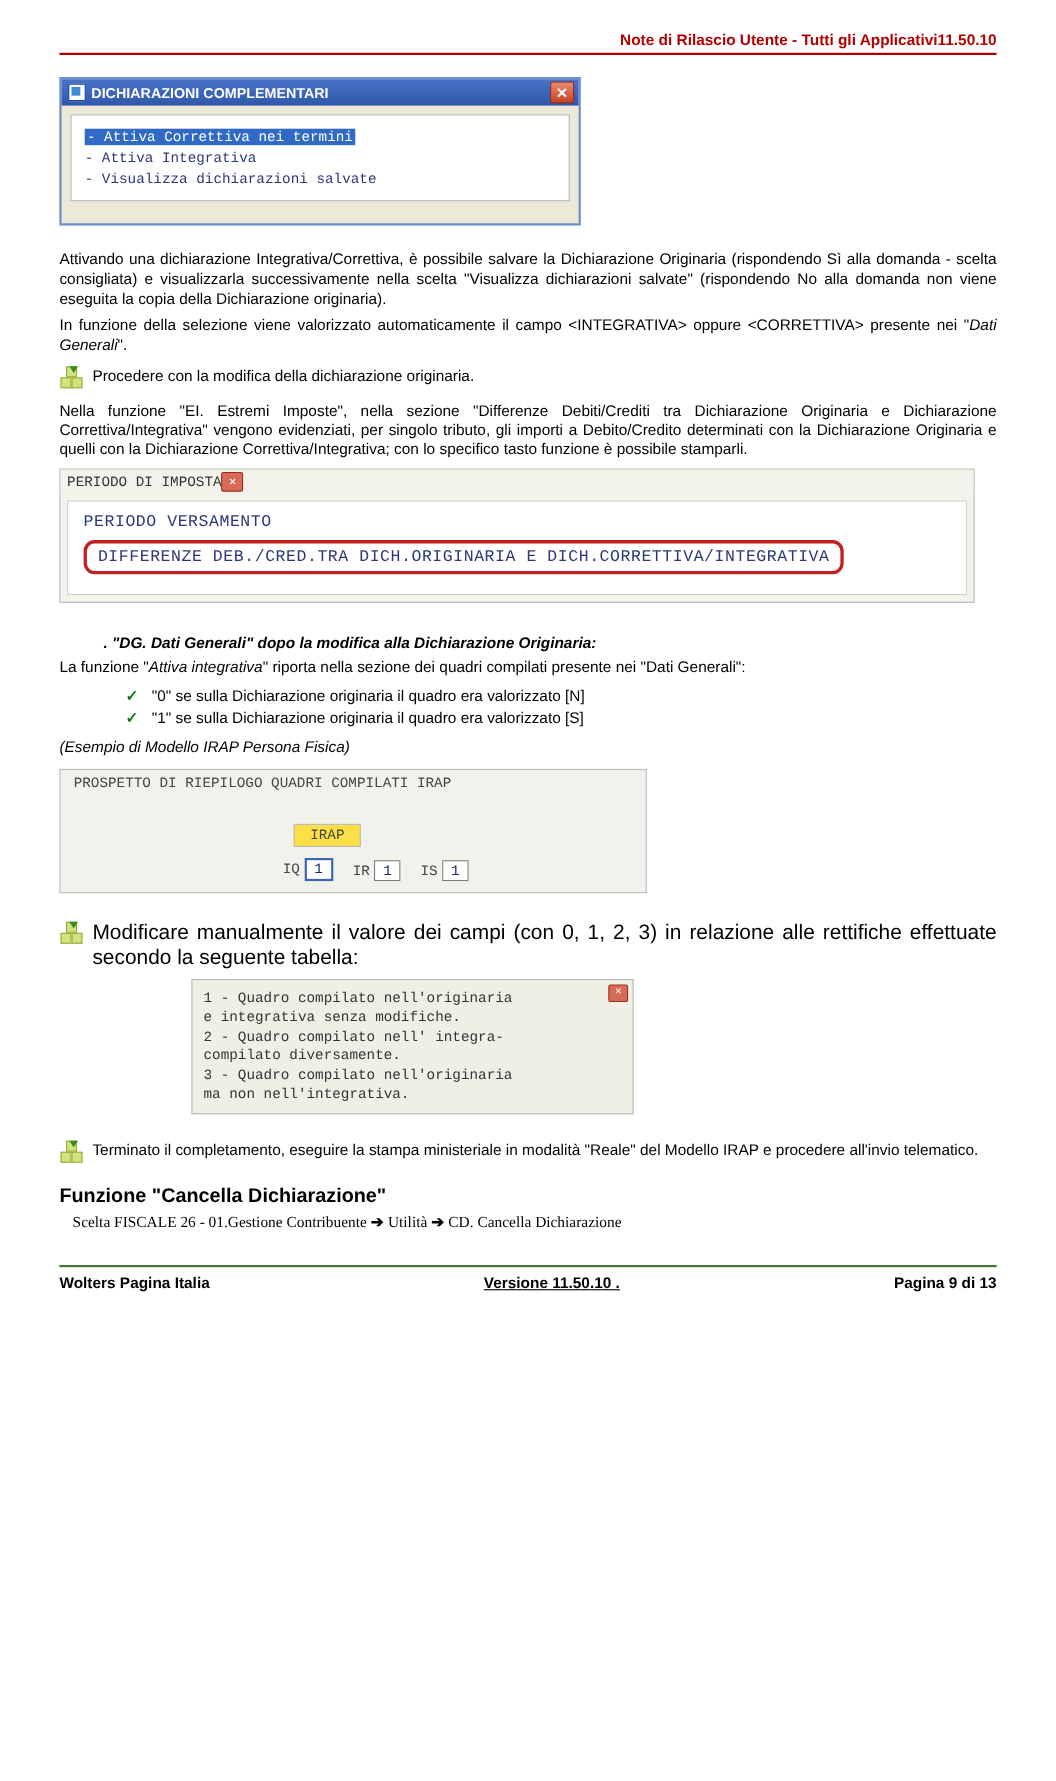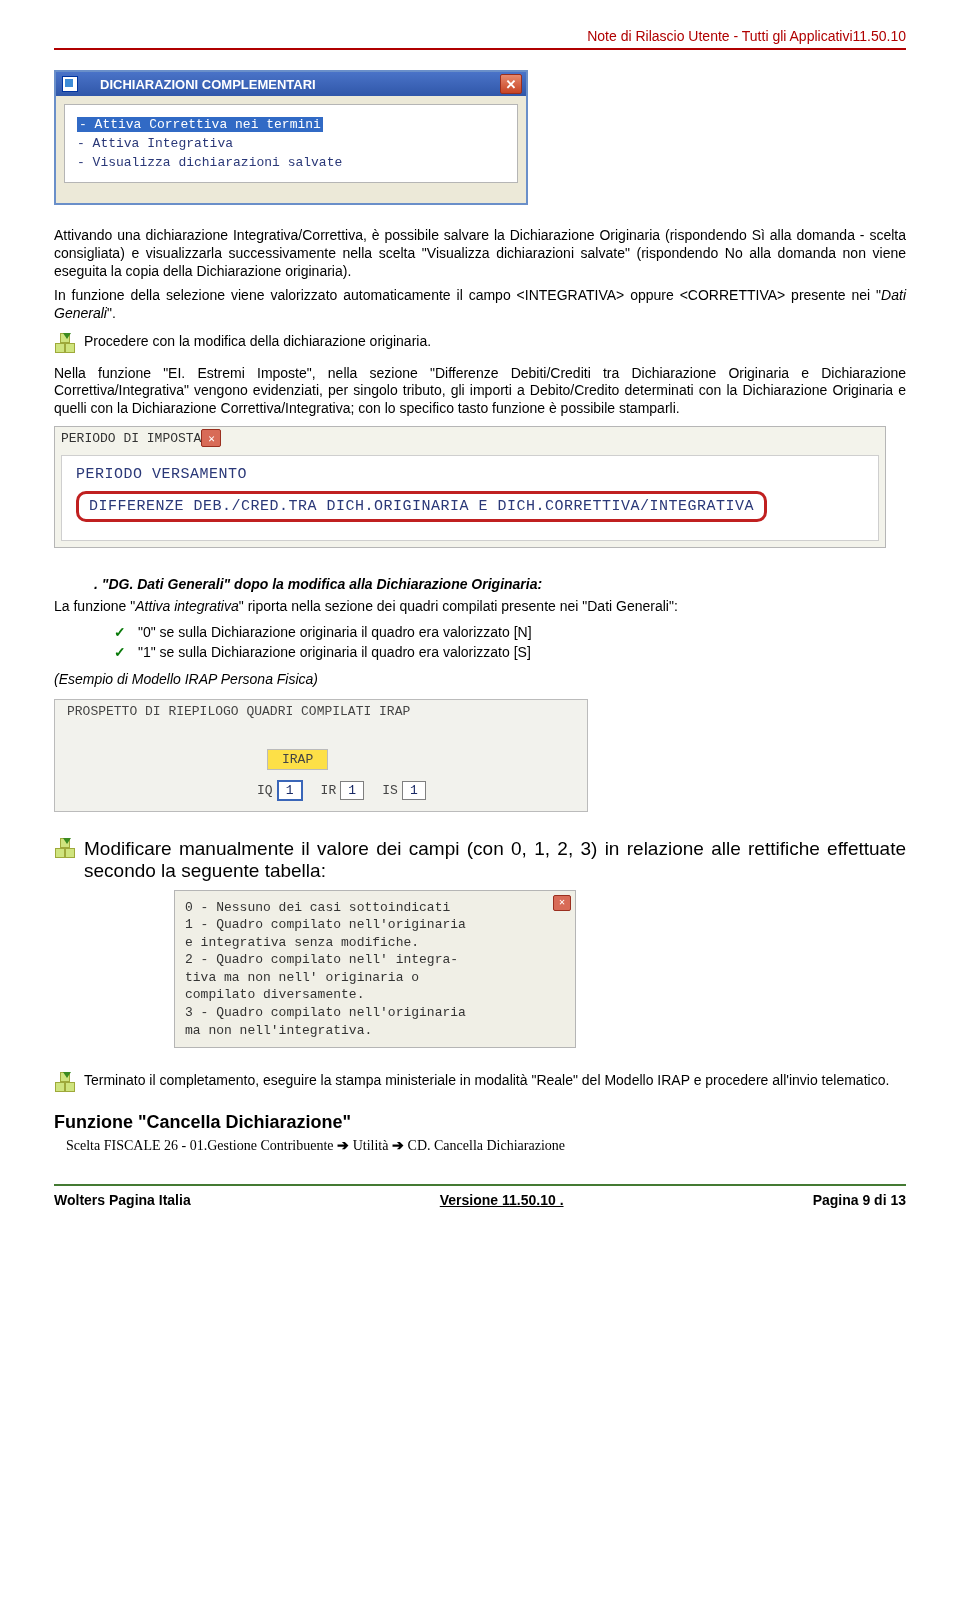--- a/index.html
+++ b/index.html
@@ -8,21 +8,21 @@
     background: #fff;
     color: #000;
     width: 960px;
   }
   .page {
     padding: 28px 54px 18px 54px;
   }
   .header-bar {
     text-align: right;
     color: #B00000;
-    font-weight: normal;
+    font-weight: bold;
     font-size: 14px;
     border-bottom: 2px solid #B00000;
     padding-bottom: 4px;
     margin-bottom: 20px;
   }
   
   .dialog {
     border: 2px solid #6A8FC9;
     background: #ECE9D8;
     width: 470px;
@@ -32,21 +32,21 @@
   .dialog-titlebar {
     background: linear-gradient(#4A73C8, #3057A9);
     color: #fff;
     display: flex;
     align-items: center;
     justify-content: space-between;
     padding: 2px 4px 2px 6px;
     font-size: 13px;
     font-weight: bold;
   }
-  .dialog-titlebar .tb-left { display: flex; align-items: center; gap: 22px; }
+  .dialog-titlebar .tb-left { display: flex; align-items: center; gap: 5px; }
   .win-icon {
     width: 14px; height: 14px; display: inline-block;
     background: #fff; border: 1px solid #0034A0; position: relative;
   }
   .win-icon::before {
     content: ""; position: absolute; left: 2px; top: 2px; width: 8px; height: 8px;
     background: #3E8CD6;
   }
   .close-btn {
     width: 20px; height: 18px; border: 1px solid #9A2F1F;
@@ -112,21 +112,21 @@
   ul.checks li::before {
     content:"✓"; position:absolute; left:0; top:0; color:#0A7A0A; font-weight:bold;
   }
   
   .quadri {
     width: 520px; background:#F2F2ED; border:1px solid #BBB; margin:12px 0 26px 0;
     padding: 4px 0 10px 12px; font-family:"Courier New",monospace; font-size:13px; color:#444;
   }
   .quadri .q-row { margin-top:30px; display:flex; align-items:center; gap:10px; padding-left:200px;}
   .quadri .irap-lbl { display:inline-block; padding:2px 14px; background:#fde047; border:1px solid #BBB;}
-  .quadri .fields { display:flex; gap:18px; margin-top:10px; padding-left:190px; align-items:center;}
+  .quadri .fields { display:flex; gap:18px; margin-top:10px; padding-left:190px; align-items:flex-end;}
   .quadri .fld { display:flex; align-items:center; gap:4px;}
   .quadri .box { border:1px solid #7F7F7F; background:#fff; padding:1px 5px; min-width:12px; display:inline-block; text-align:center; color:#1A2A66;}
   .quadri .box.sel { border:2px solid #3A66B8;}
   
   .tooltip-panel {
     width: 380px; margin: 8px 0 24px 120px; border:1px solid #B5B5B5; background:#F0EFE6;
     padding:8px 10px; font-family:"Courier New",monospace; font-size:13px; color:#333;
     position:relative; line-height:1.35;
   }
   .tooltip-panel .tpx {
@@ -237,25 +237,23 @@
       <span class="cube c1"></span>
         <span class="cube c2"></span>
         <span class="cube c3"></span>
         <span class="arrow"></span>
     </span>
     <span style="font-size:19px; text-align:justify">Modificare manualmente il valore dei campi (con 0, 1, 2, 3) in relazione alle rettifiche effettuate secondo la seguente tabella:</span>
   </div>
 
   <div class="tooltip-panel">
     <span class="tpx">✕</span>
-    <div>0 - Nessuno dei casi sottoindicati</div>
     <div>1 - Quadro compilato nell'originaria</div>
     <div>    e integrativa senza modifiche.</div>
     <div>2 - Quadro compilato nell' integra-</div>
-    <div>    tiva ma non nell' originaria o</div>
     <div>    compilato diversamente.</div>
     <div>3 - Quadro compilato nell'originaria</div>
     <div>    ma non nell'integrativa.</div>
   </div>
 
   <div class="note-row">
     <span class="note-icon">
       <span class="cube c1"></span>
         <span class="cube c2"></span>
         <span class="cube c3"></span>

